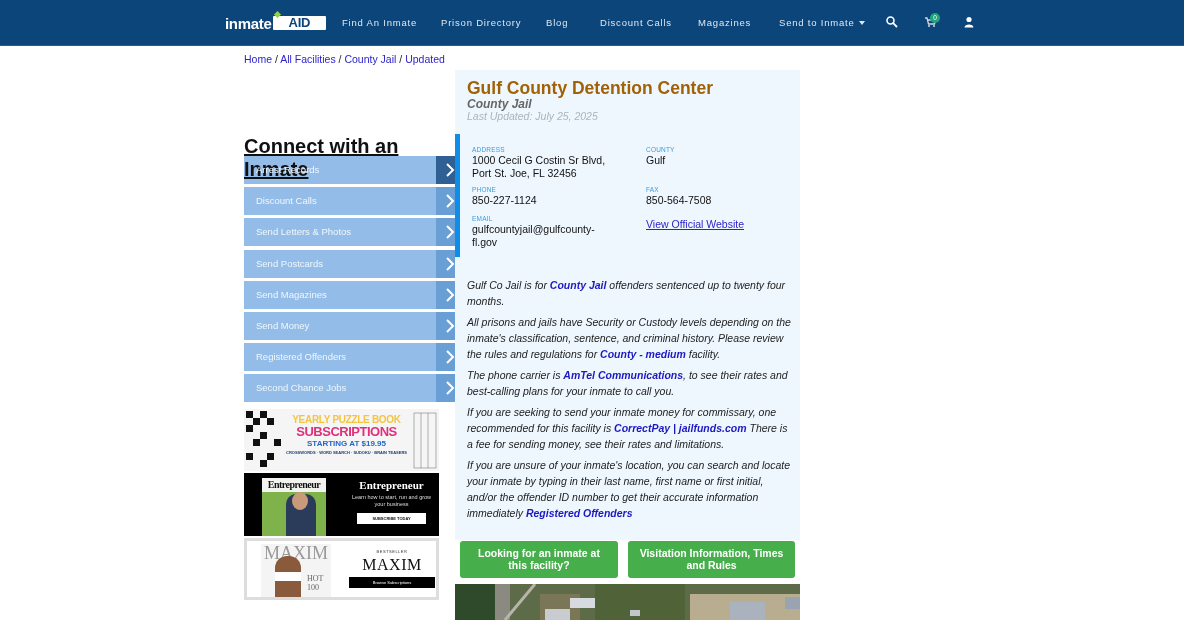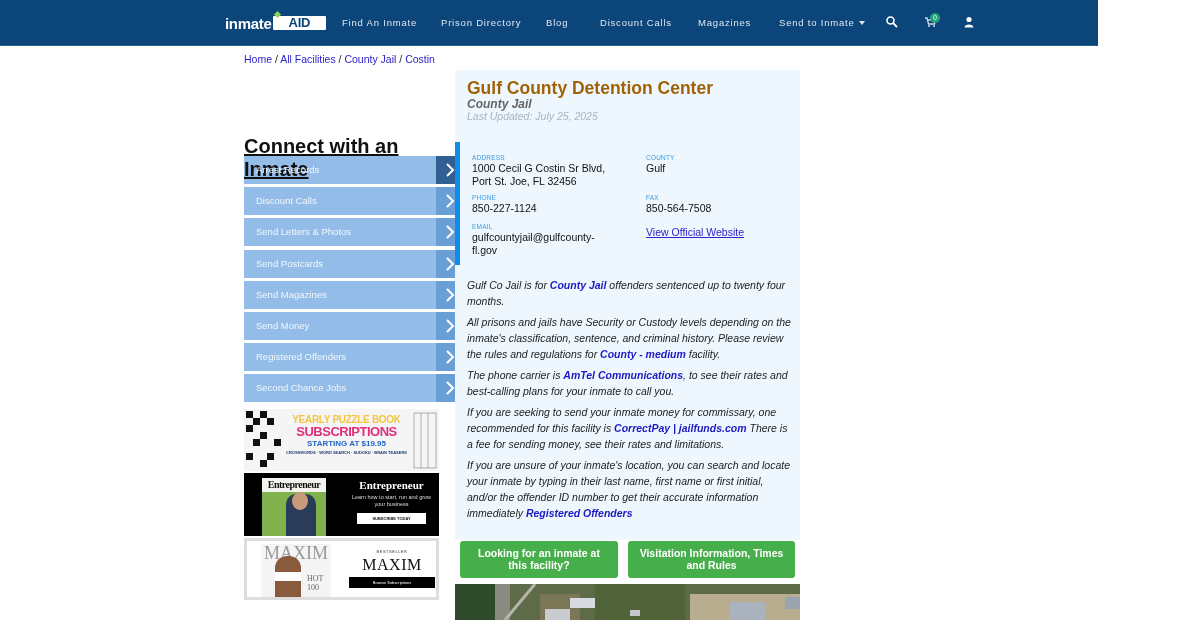--- a/index.html
+++ b/index.html
@@ -1,17 +1,17 @@
 <!DOCTYPE html>
 <html><head>
   <meta charset="utf-8">
   <style>
     * { box-sizing: border-box; margin: 0; padding: 0; }
     html, body { width: 1200px; height: 620px; overflow: hidden; background: #ffffff; font-family: "Liberation Sans", sans-serif; }
-    .topbar { position: absolute; left: 0; top: 0; width: 1098px; height: 46px; background: #0b4579; border-bottom: 1px solid #2a5e8e; }
+    .topbar { position: absolute; left: 0; top: 0; width: 1184px; height: 46px; background: #0b4579; border-bottom: 1px solid #2a5e8e; }
     .logo { position: absolute; left: 225px; top: 13px; height: 20px; display: flex; align-items: center; color: #fff; font-weight: bold; font-size: 15px; letter-spacing: -0.3px; }
     .logo .aid { background: #fff; color: #0b4579; padding: 0 16px; margin-left: 1px; font-size: 13px; line-height: 14px; border-radius: 1px; position: relative; }
     .logo .aid::before { content: ""; position: absolute; left: 2px; top: -4px; width: 5px; height: 5px; background: #8fd14f; transform: rotate(45deg); }
     .nav-item { position: absolute; top: 17px; color: #dfe8f2; font-size: 9.5px; letter-spacing: 0.8px; white-space: nowrap; }
     .nav-item .caret { display: inline-block; margin-left: 4px; border-left: 3px solid transparent; border-right: 3px solid transparent; border-top: 4px solid #dfe8f2; vertical-align: middle; }
     .nav-icon { position: absolute; top: 15px; width: 14px; height: 14px; }
     .cart-badge { position: absolute; left: 930px; top: 13px; width: 10px; height: 10px; border-radius: 50%; background: #1fa67a; color: #fff; font-size: 6.5px; text-align: center; line-height: 10px; }
 
     .breadcrumb { position: absolute; left: 244px; top: 53px; font-size: 10.5px; color: #222; }
     .breadcrumb a { color: #2c23c9; text-decoration: none; }
@@ -25,21 +25,21 @@
     .ads { position: absolute; left: 244px; top: 409px; width: 195px; }
     .ad { width: 195px; height: 62px; margin-bottom: 2px; position: relative; overflow: hidden; }
     .ad-puzzle { background: #f5f5f5; }
     .ad-entre { background: #000; height: 63px; }
     .ad-maxim { background: #fff; border: 3px solid #ddd; height: 62px; }
 
     .main-col { position: absolute; left: 455px; top: 70px; width: 345px; height: 470px; background: #eef7fe; }
     .fac-title { position: absolute; left: 12px; top: 8px; font-size: 17.5px; font-weight: bold; color: #a16207; white-space: nowrap; }
     .fac-type { position: absolute; left: 12px; top: 27px; font-size: 12px; font-weight: bold; font-style: italic; color: #666; }
     .fac-updated { position: absolute; left: 12px; top: 40px; font-size: 10.5px; font-style: italic; color: #aab4bd; }
-    .info-box { position: absolute; left: 0; top: 72px; width: 313px; height: 123px; border-left: 5px solid #0e8ee9; }
+    .info-box { position: absolute; left: 0; top: 64px; width: 313px; height: 123px; border-left: 5px solid #0e8ee9; }
     .info-field { position: absolute; }
     .info-field .lbl { font-size: 6.5px; color: #3c9be0; text-transform: uppercase; letter-spacing: 0.2px; }
     .info-field .val { font-size: 10.5px; color: #111; line-height: 12px; margin-top: 1px; }
     .info-field a { font-size: 10.5px; color: #2c23c9; text-decoration: underline; }
     .desc { position: absolute; left: 12px; top: 207px; width: 325px; font-size: 10.5px; font-style: italic; color: #222; line-height: 16px; }
     .desc p { margin-bottom: 5px; }
     .desc a { color: #1c18c2; font-weight: bold; text-decoration: none; }
     .cta { position: absolute; top: 541px; width: 158px; height: 37px; background: #47ae4c; border-radius: 3px; color: #fff; font-weight: bold; font-size: 10.5px; text-align: center; display: flex; align-items: center; justify-content: center; line-height: 11.5px; padding: 12px 10px; }
     .map { position: absolute; left: 455px; top: 584px; width: 345px; height: 36px; overflow: hidden; background: #6f7a5c; }
   </style>
@@ -68,21 +68,21 @@
       <circle cx="10" cy="11" r="1" fill="#cfd9e5"></circle>
   </svg>
   <div class="cart-badge">0</div>
   <svg class="nav-icon" style="left:962px" viewBox="0 0 14 14">
     <circle cx="7" cy="4.5" r="2.6" fill="#fff"></circle>
     <path d="M2.5 12.5 C2.5 8.5 11.5 8.5 11.5 12.5 Z" fill="#fff"></path>
   </svg>
 </div>
 
 <div class="breadcrumb">
-  <a>Home</a><span> / </span><a>All Facilities</a><span> / </span><a>County Jail</a><span> / </span><a>Costin</a>
+  <a>Home</a><span> / </span><a>All Facilities</a><span> / </span><a>County Jail</a><span> / </span><a>Updated</a>
 </div>
 
 <div class="left-col">
   <div class="connect-title">Connect with an Inmate</div>
 
   <div class="menu-item active">
     <span class="label">Arrest Records</span>
     <span class="arrow">
         <svg width="12" height="16" viewBox="0 0 12 16">
           <path d="M3 2 L9 8 L3 14" fill="none" stroke="#fff" stroke-width="2"></path>

